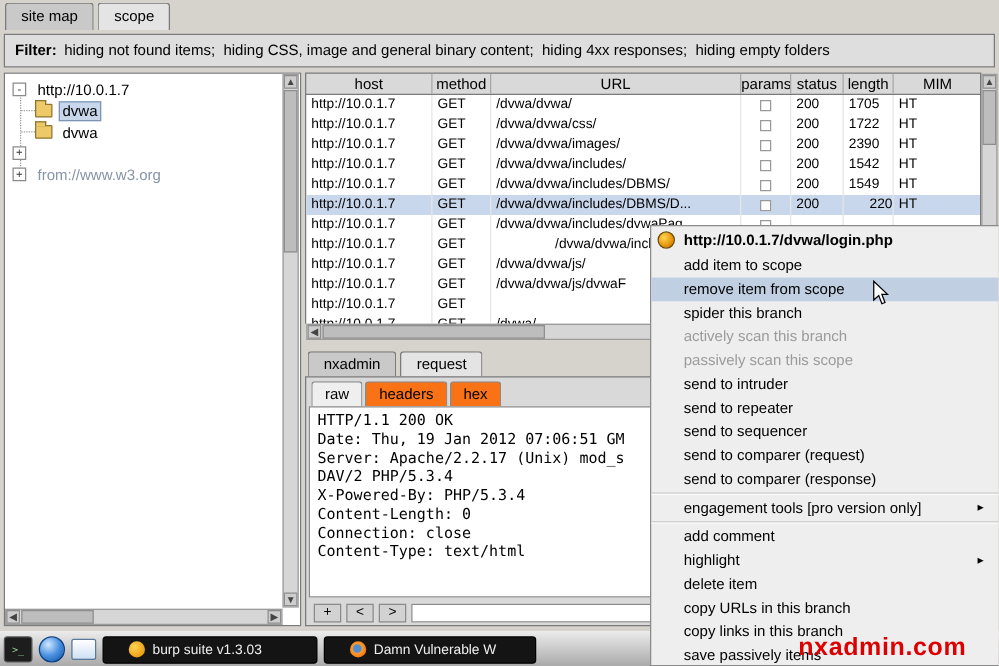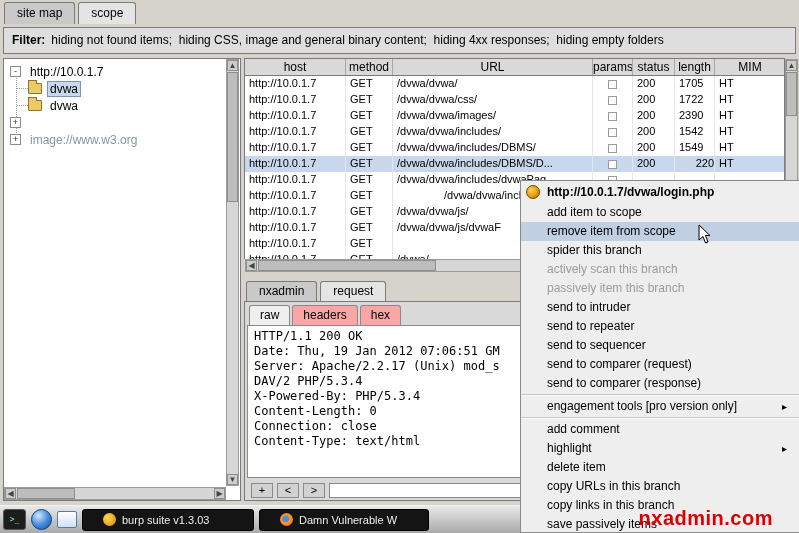--- a/index.html
+++ b/index.html
@@ -49,21 +49,21 @@
   .sb-btn{position:absolute;width:11px;height:11px;background:#cdcdcd;border:1px solid #8e8e8e;
           font-size:8px;line-height:10px;text-align:center;color:#444;}
   .sb-thumb{position:absolute;background:#bdbdbd;border:1px solid #8e8e8e;}
 
   
   .msg-tabs{position:absolute;left:246px;top:281px;height:21px;display:flex;gap:3px;}
   .msg-tabs .tab{height:21px;line-height:19px;font-size:12px;}
   .msg-panel{position:absolute;left:244px;top:301px;width:553px;height:200px;border:1px solid #7a7a7a;background:#d9d9d9;}
   .subtabs{position:absolute;left:4px;top:3px;display:flex;gap:2px;height:20px;}
   .subtab{height:20px;padding:0 10px;border:1px solid #8a8a8a;border-bottom:none;border-radius:3px 3px 0 0;
-          background:#fca5a5;font-size:12px;line-height:19px;}
+          background:#f97316;font-size:12px;line-height:19px;}
   .subtab.active{background:#efefef;}
   .mono-area{position:absolute;left:2px;top:23px;width:548px;height:153px;background:#fff;border:1px solid #8a8a8a;
              font-family:"DejaVu Sans Mono",monospace;font-size:12px;line-height:15px;padding:3px 6px;white-space:pre;overflow:hidden;}
   .mini{position:absolute;left:2px;top:179px;width:548px;height:19px;display:flex;align-items:center;gap:4px;padding:0 4px;}
   .mini-btn{width:22px;height:15px;background:#d2d2d2;border:1px solid #8a8a8a;font-size:11px;line-height:12px;text-align:center;flex:none;}
   .mini-field{flex:1;height:15px;background:#fff;border:1px solid #8a8a8a;}
 
   
   .menu{position:absolute;left:520px;top:180px;width:279px;height:353px;background:#eeeeee;
         border:1px solid #8a8a8a;border-right:none;z-index:40;overflow:hidden;}
@@ -122,21 +122,21 @@
       </div>
       <div class="tree-item child">
         <span class="folder"></span>
         <span class="lbl">dvwa</span>
       </div>
       <div class="tree-item">
         <span class="toggle">+</span>
       </div>
       <div class="tree-item dim">
         <span class="toggle">+</span>
-        <span class="lbl">image://www.w3.org</span>
+        <span class="lbl">from://www.w3.org</span>
       </div>
     </div>
 </div>
 
 <div class="sb" style="left:226px;top:59px;width:13px;height:427px;">
   <div class="sb-btn" style="left:0;top:0;">▲</div>
   <div class="sb-thumb" style="left:0;top:12px;width:11px;height:130px;"></div>
   <div class="sb-btn" style="left:0;bottom:0;">▼</div>
 </div>
 <div class="sb" style="left:4px;top:487px;width:222px;height:13px;">
@@ -346,21 +346,21 @@
 <div class="menu">
   <div class="menu-title">
     <span class="burp-ico"></span>
     <span>http://10.0.1.7/dvwa/login.php</span>
   </div>
   <div>
       <div class="menu-item">add item to scope</div>
       <div class="menu-item hl">remove item from scope</div>
       <div class="menu-item">spider this branch</div>
       <div class="menu-item dis">actively scan this branch</div>
-      <div class="menu-item dis">passively item this branch</div>
+      <div class="menu-item dis">passively scan this scope</div>
       <div class="menu-item">send to intruder</div>
       <div class="menu-item">send to repeater</div>
       <div class="menu-item">send to sequencer</div>
       <div class="menu-item">send to comparer (request)</div>
       <div class="menu-item">send to comparer (response)</div>
       <div class="menu-sep"></div>
       <div class="menu-item">engagement tools [pro version only]<span class="sub">▸</span></div>
       <div class="menu-sep"></div>
       <div class="menu-item">add comment</div>
       <div class="menu-item">highlight<span class="sub">▸</span></div>

